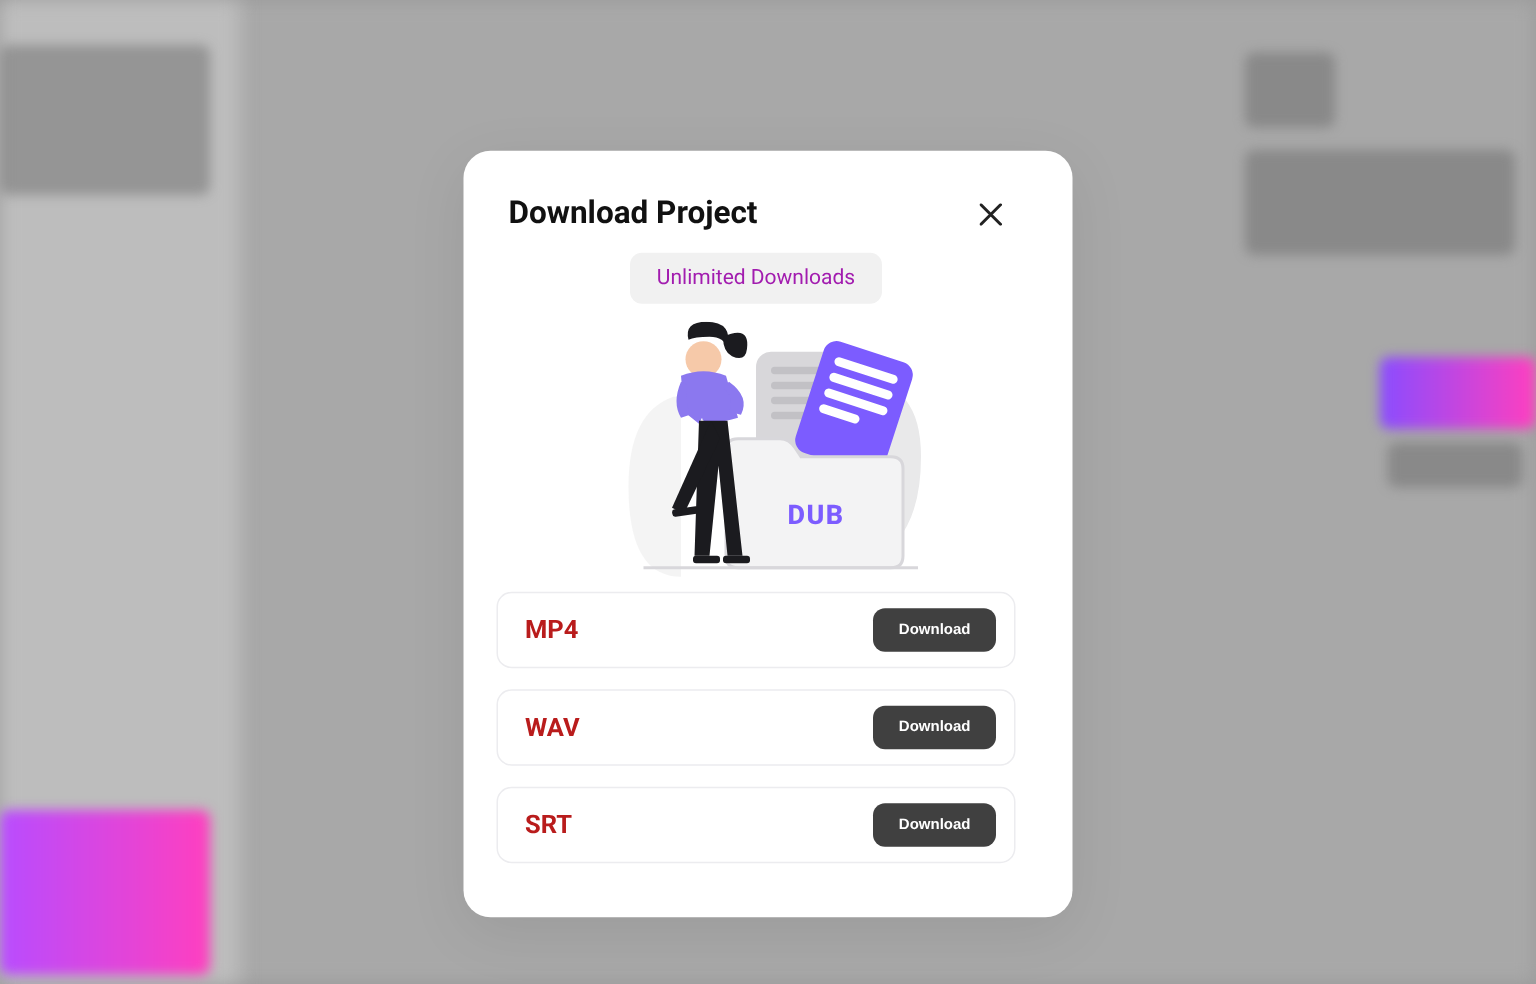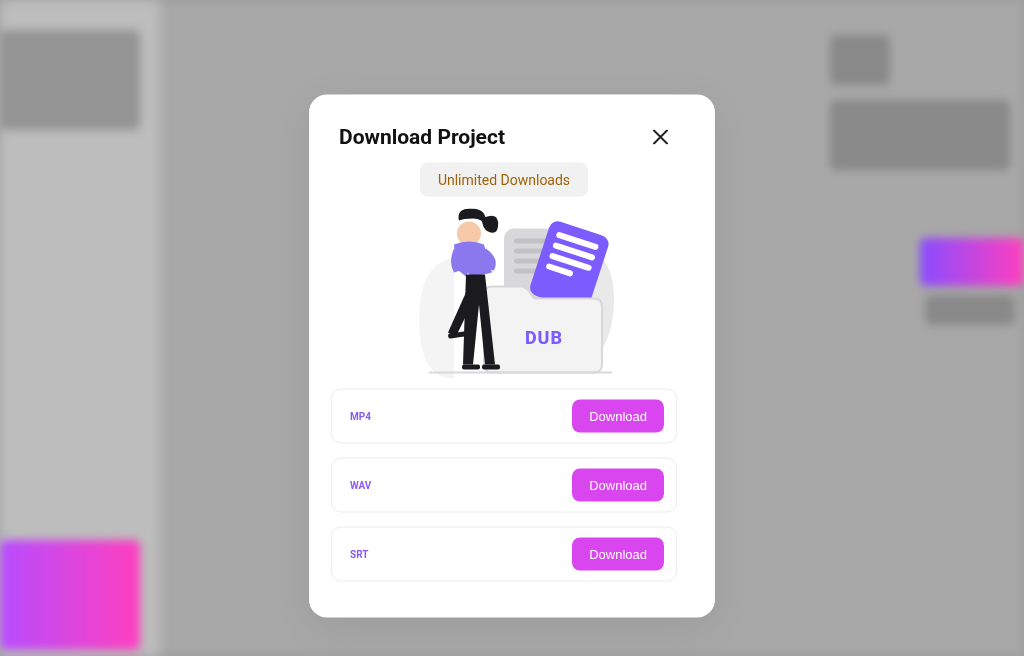--- a/index.html
+++ b/index.html
@@ -57,21 +57,21 @@
       cursor: pointer;
       width: 18px; height: 18px;
       display: flex; align-items: center; justify-content: center;
       color: #222;
     }
     .badge {
       display: block;
       margin: 0 auto;
       width: fit-content;
       background: #f1f1f1;
-      color: #a16207;
+      color: #a21caf;
       font-size: 14px;
       padding: 9px 18px;
       border-radius: 8px;
     }
     .illustration {
       width: 260px;
       height: 180px;
       margin: 12px auto 0;
       position: relative;
       display: block;
@@ -92,28 +92,28 @@
       display: flex;
       align-items: center;
       justify-content: space-between;
       border: 1px solid #ececef;
       border-radius: 10px;
       padding: 10px 12px 10px 18px;
       margin-bottom: 14px;
     }
     .format-label {
       font-weight: 700;
+      font-size: 17px;
+      color: #b91c1c;
+    }
+    .download-btn {
+      background: #404040;
+      color: #fff;
+      font-weight: 700;
       font-size: 10px;
-      color: #8b5cf6;
-    }
-    .download-btn {
-      background: #d946ef;
-      color: #fff;
-      font-weight: 400;
-      font-size: 13px;
       padding: 9px 17px;
       border: none;
       border-radius: 8px;
       cursor: pointer;
     }
     .dub-text {
       fill: #7c5cff;
       font-family: inherit;
       font-size: 18px;
       font-weight: 800;

